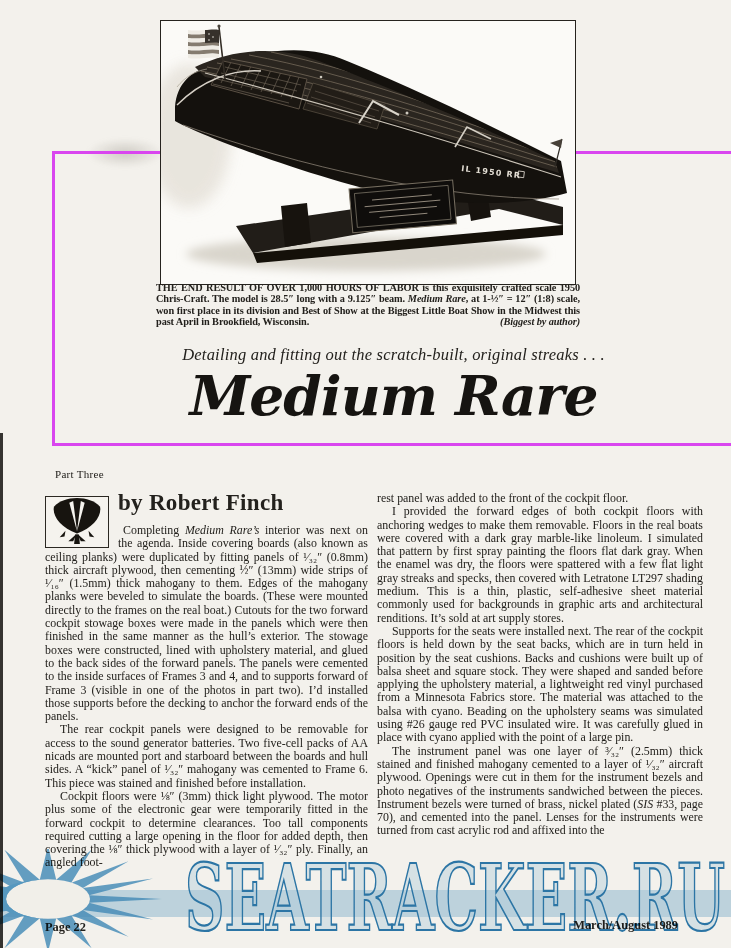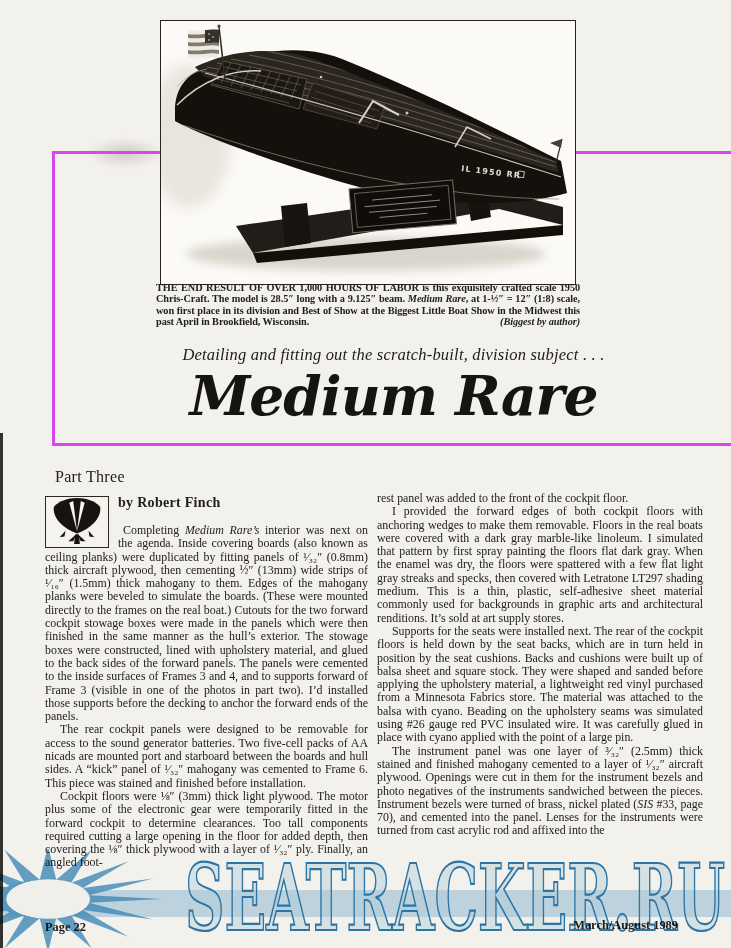--- a/index.html
+++ b/index.html
@@ -25,30 +25,30 @@
   .tagline{font-style:italic;font-size:16.5px;line-height:20px;letter-spacing:.2px;}
   .title{margin:2px 0 0 0;font-family:"DejaVu Serif",serif;font-weight:700;font-style:italic;
          font-size:55px;line-height:58px;letter-spacing:-1px;color:#161411;}
 
   
   .photo{position:absolute;left:160px;top:20px;width:414px;height:263px;margin:0;
          border:1.6px solid #26231e;background:#fbfaf7;}
   .photo svg{display:block;}
 
   
-  .part{position:absolute;left:55px;top:468px;font-size:16px;letter-spacing:.3px;}
+  .part{position:absolute;left:55px;top:468px;font-size:11px;letter-spacing:.3px;}
   .col{position:absolute;font-size:11.9px;line-height:13.3px;}
   .col-left{left:45px;top:490px;width:323px;}
   .col-right{left:377px;top:492px;width:326px;}
   .p{margin:0;text-align:justify;}
   .ind{text-indent:15px;}
   .p-first{text-indent:5px;}
   .shell-box{float:left;width:60px;height:48px;border:1.6px solid #2b2822;margin:6px 9px 0 0;
              background:#f5f3ee;padding:1px;}
-  .author{font-weight:700;font-size:14px;line-height:26px;margin:0 0 8px 0;letter-spacing:.3px;}
+  .author{font-weight:700;font-size:23px;line-height:26px;margin:0 0 8px 0;letter-spacing:.3px;}
 
   
   .footer{position:absolute;font-weight:700;font-size:12.4px;text-align:right;}
   .footer-left{left:45px;top:920px;}
   .footer-right{right:53px;top:918px;}
 
   
   .watermark{position:absolute;left:0;top:849px;width:731px;height:99px;
              mix-blend-mode:multiply;pointer-events:none;}
   .wm-text{font-family:"DejaVu Serif",serif;font-weight:700;}
@@ -61,21 +61,21 @@
   <div class="edge-line"></div>
   <div class="smudge sm1"></div>
   <div class="smudge sm2"></div>
 
   <div class="title-box">
     <p class="caption">
       <span><span>THE END RESULT OF OVER 1,000 HOURS OF LABOR is this exquisitely crafted scale 1950 Chris-Craft. The model is 28.5″ long with a 9.125″ beam. </span><span class="it">Medium Rare</span><span>, at 1-½″ = 12″ (1:8) scale, won first place in its division and Best of Show at the Biggest Little Boat Show in the Midwest this past April in Brookfield, Wisconsin.</span></span>
       <span class="credit">(Biggest by author)</span>
     </p>
     <div class="mast">
-      <div class="tagline">Detailing and fitting out the scratch-built, division subject . . .</div>
+      <div class="tagline">Detailing and fitting out the scratch-built, original streaks . . .</div>
       <h1 class="title">Medium Rare</h1>
     </div>
   </div>
 
   <figure class="photo">
     <svg width="414" height="263" viewBox="0 0 414 263">
       <defs>
         <filter id="b5" x="-40%" y="-40%" width="180%" height="180%">
             <feGaussianBlur stdDeviation="5"></feGaussianBlur>
           </filter>

